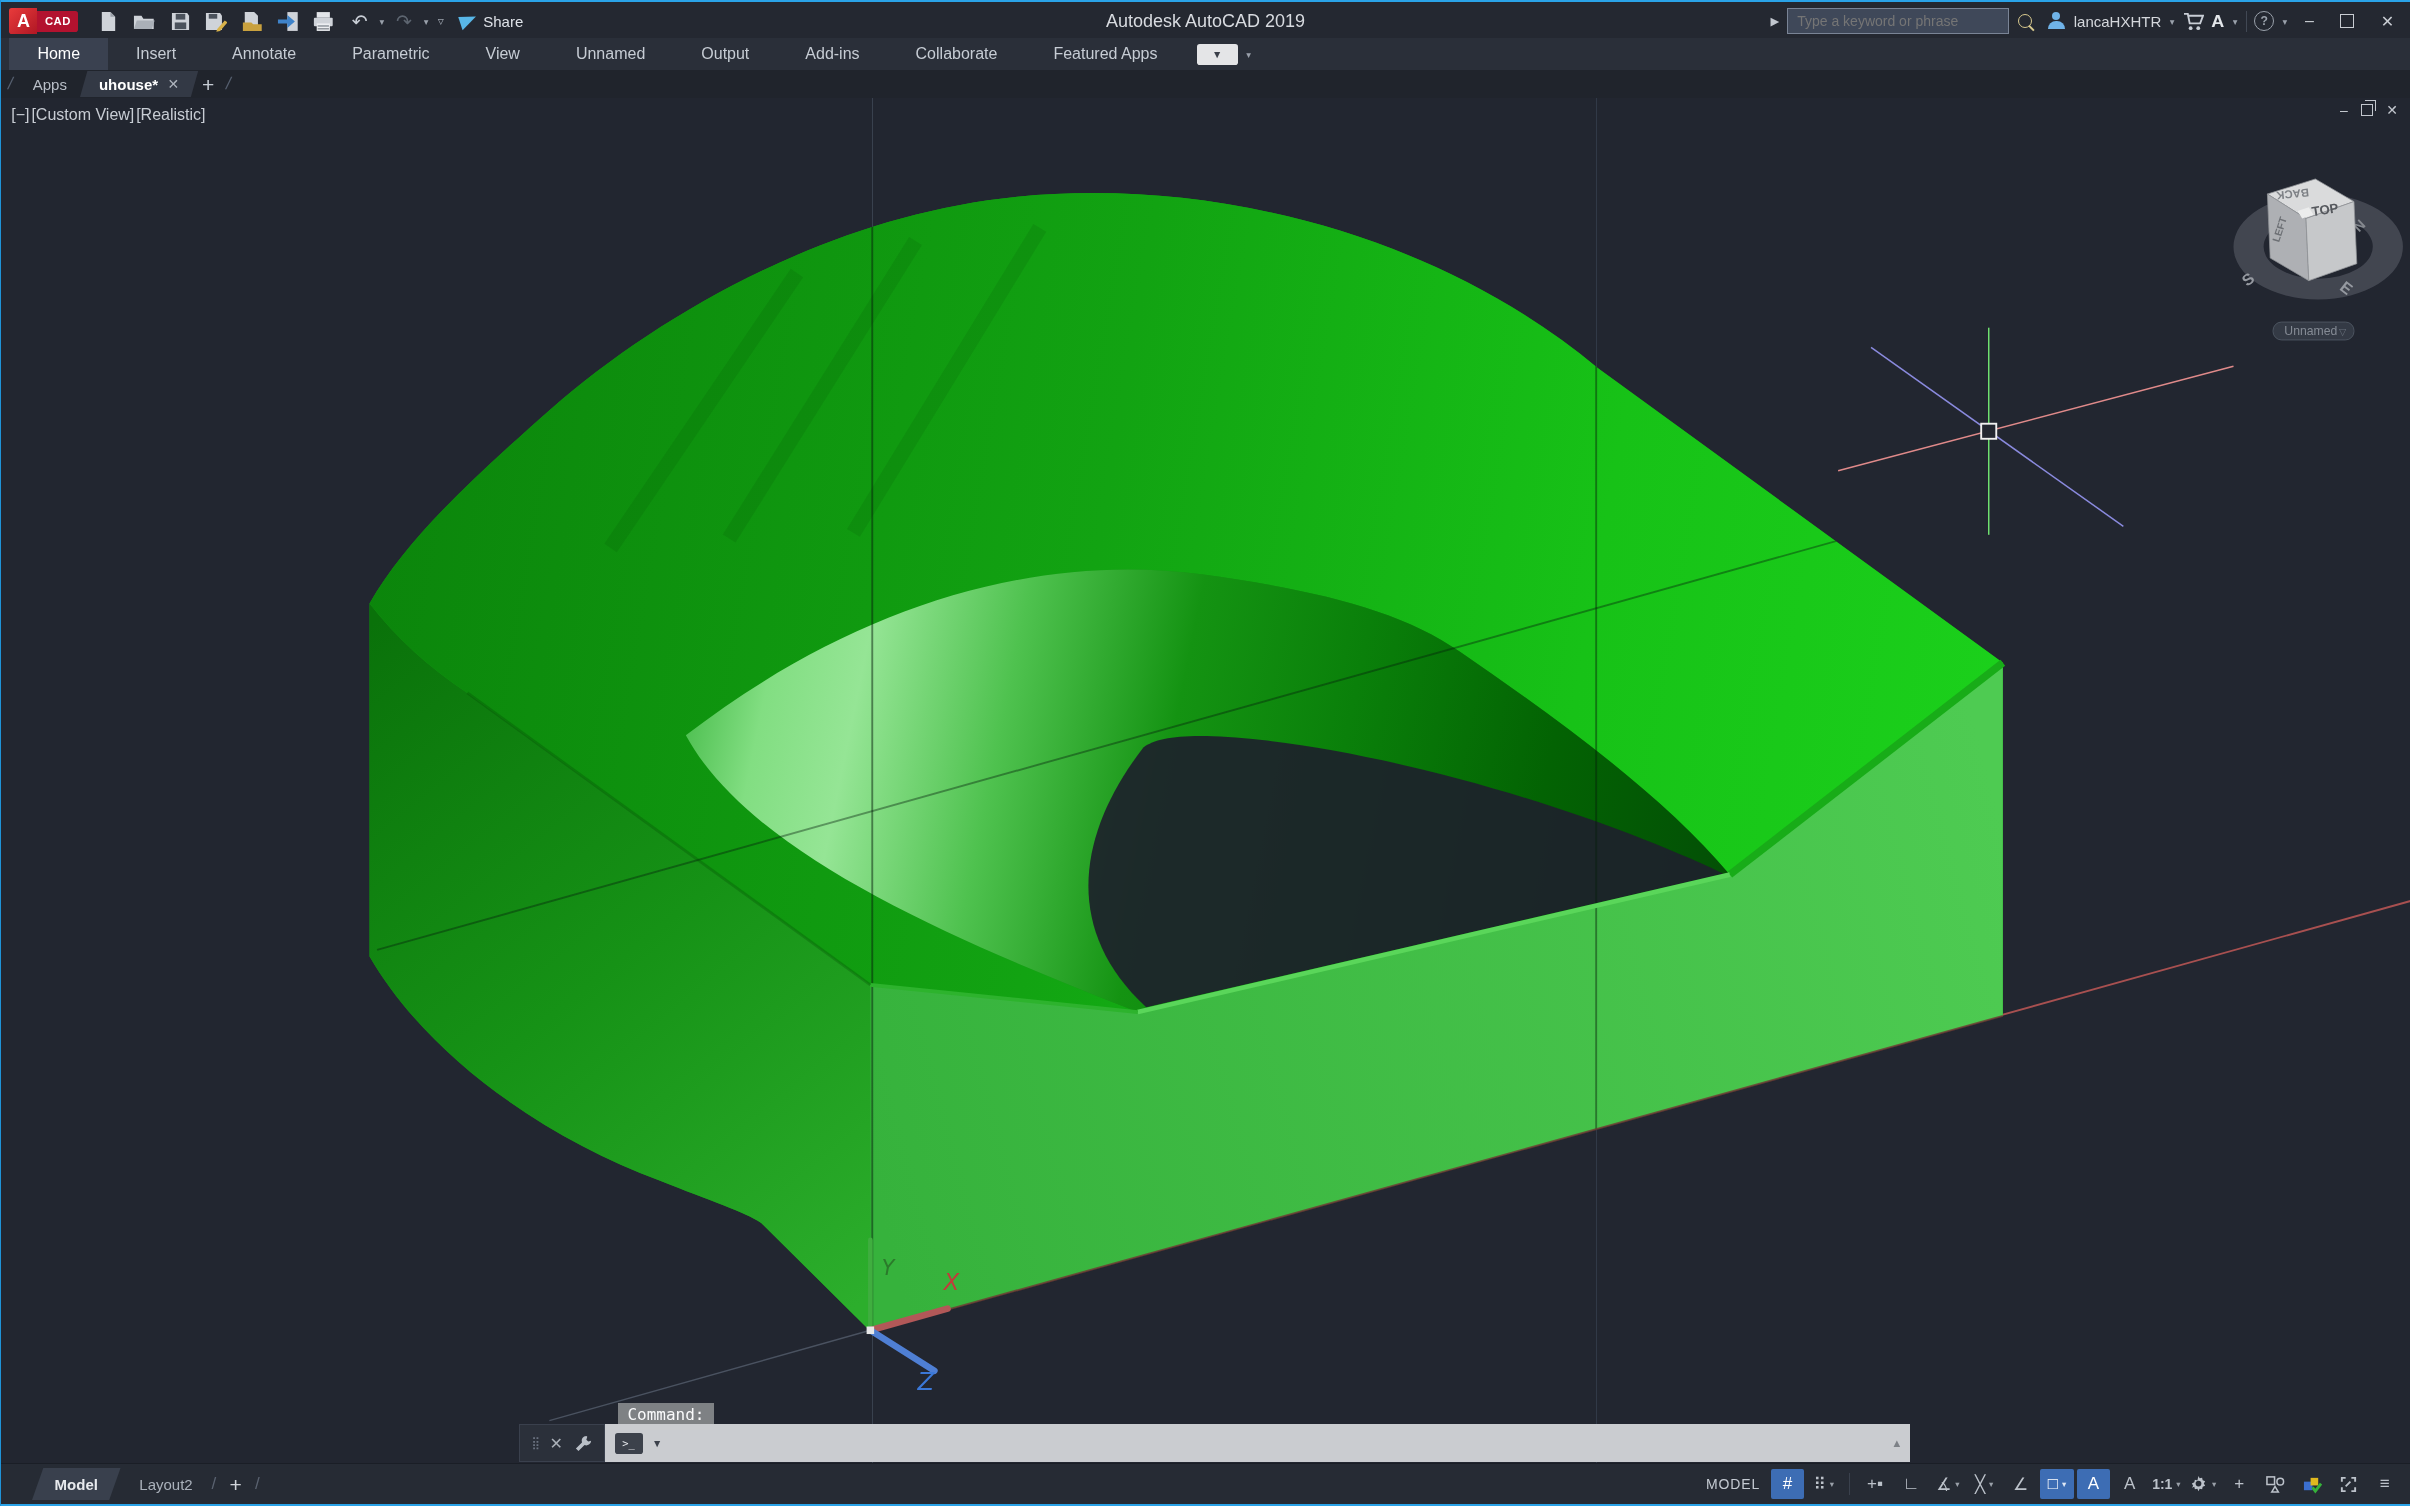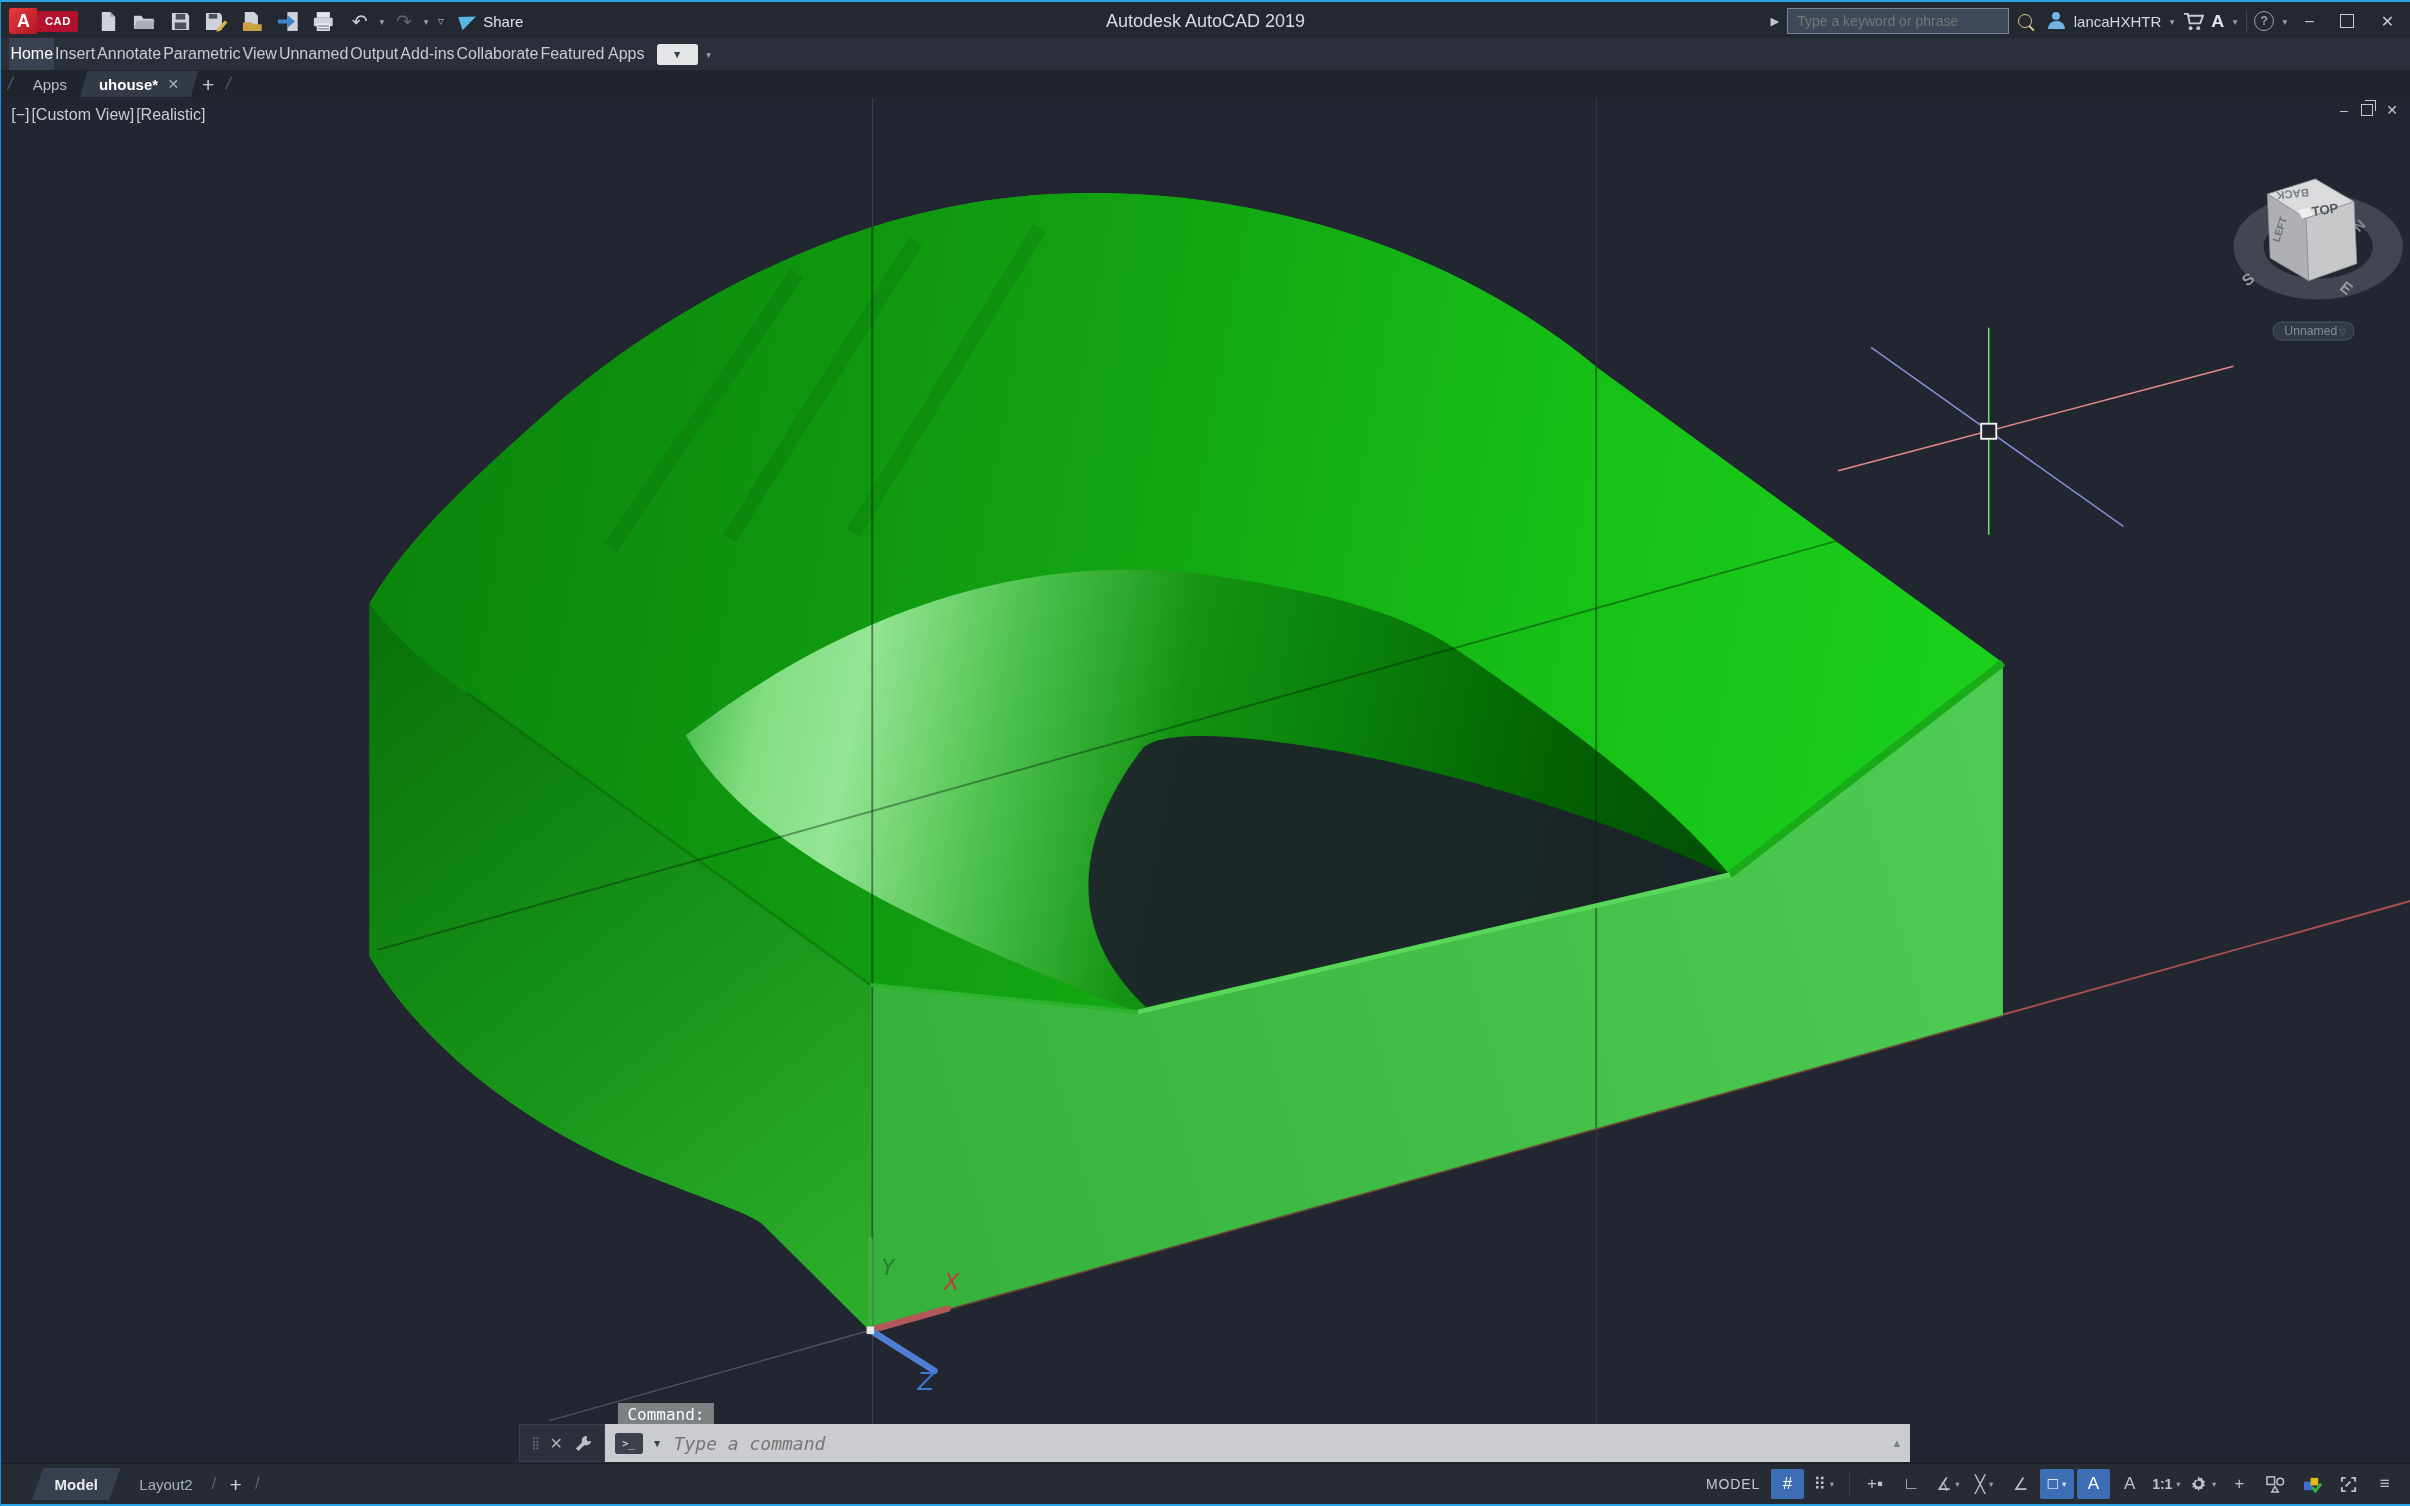--- a/index.html
+++ b/index.html
@@ -39,21 +39,21 @@
   #username{font-size:15px;color:#d4d7dc;}
   #cart-icon svg{display:block;}
   #a-mark{font-size:18px;font-weight:bold;color:#e3e6ea;transform:scaleY(.95);}
   .tb-sep{width:0.9px;height:21px;background:#414854;}
   #help-circle{width:18px;height:18px;border-radius:50%;border:1.9px solid #9aa1ab;color:#9aa1ab;font-size:12.2px;font-weight:bold;
                display:flex;align-items:center;justify-content:center;}
   .win-btn{font-size:16px;color:#c9cdd3;padding:0 9.4px;height:38px;display:flex;align-items:center;}
   .win-restore{width:12.2px;height:12.2px;border:1.9px solid #c9cdd3;}
   
   #ribbon-row{position:absolute;left:0;top:38px;width:2411px;height:32px;background:#2a2f39;display:flex;align-items:stretch;}
-  .ribbon-tab{display:flex;align-items:center;padding:0 1px;font-size:16px;color:#c6ccd4;cursor:default;}
+  .ribbon-tab{display:flex;align-items:center;padding:0 28px;font-size:16px;color:#c6ccd4;cursor:default;}
   .ribbon-tab.active{background:#3a4150;color:#fff;}
   #ribbon-toggle{display:flex;align-items:center;gap:7.5px;margin-left:11.3px;}
   #ribbon-pill{width:41px;height:21px;background:#e4e5e7;border-radius:2.8px;display:flex;align-items:center;justify-content:center;
                color:#3a3f49;font-size:10.4px;}
   
   #filetab-row{position:absolute;left:0;top:70px;width:2411px;height:28px;background:#20242c;display:flex;align-items:center;}
   .ft-slash{color:#566070;font-size:17px;margin:0 7.5px;transform:skewX(-12deg);}
   .file-tab{font-size:15px;color:#b9bfc8;padding:2.8px 13px;display:flex;align-items:center;gap:9.4px;}
   .file-tab.active{background:#333945;color:#fff;font-weight:bold;clip-path:polygon(7.5px 0,100% 0,calc(100% - 7.5px) 100%,0 100%);padding:4.7px 19px;}
   .file-tab .close-x{font-weight:normal;color:#aeb4bd;font-size:14px;}
@@ -379,21 +379,20 @@
   <div id="cmd-left">
     <span id="cmd-grip">⣿</span>
     <span id="cmd-close">✕</span>
     <svg width="19" height="19" viewBox="0 0 20 20">
       <path d="M13 2a5 5 0 0 0-4.6 6.9L2 15.3 4.7 18l6.4-6.4A5 5 0 0 0 18 7l-3 1-2-2 1-3z" fill="#b9bfc7"></path>
     </svg>
   </div>
   <div id="cmd-input">
     <span id="cmd-prompt-box">&gt;_</span>
     <span id="cmd-caret">▼</span>
-    <input placeholder="Type a command" style="">
     <span id="cmd-scrollup">▲</span>
   </div>
 </div>
 
 <div id="statusbar">
   <div id="layout-tabs">
     <div id="model-tab">Model</div>
     <div id="layout2-tab">Layout2</div>
     <span class="lt-slash">/</span>
     <span id="add-layout">+</span>

